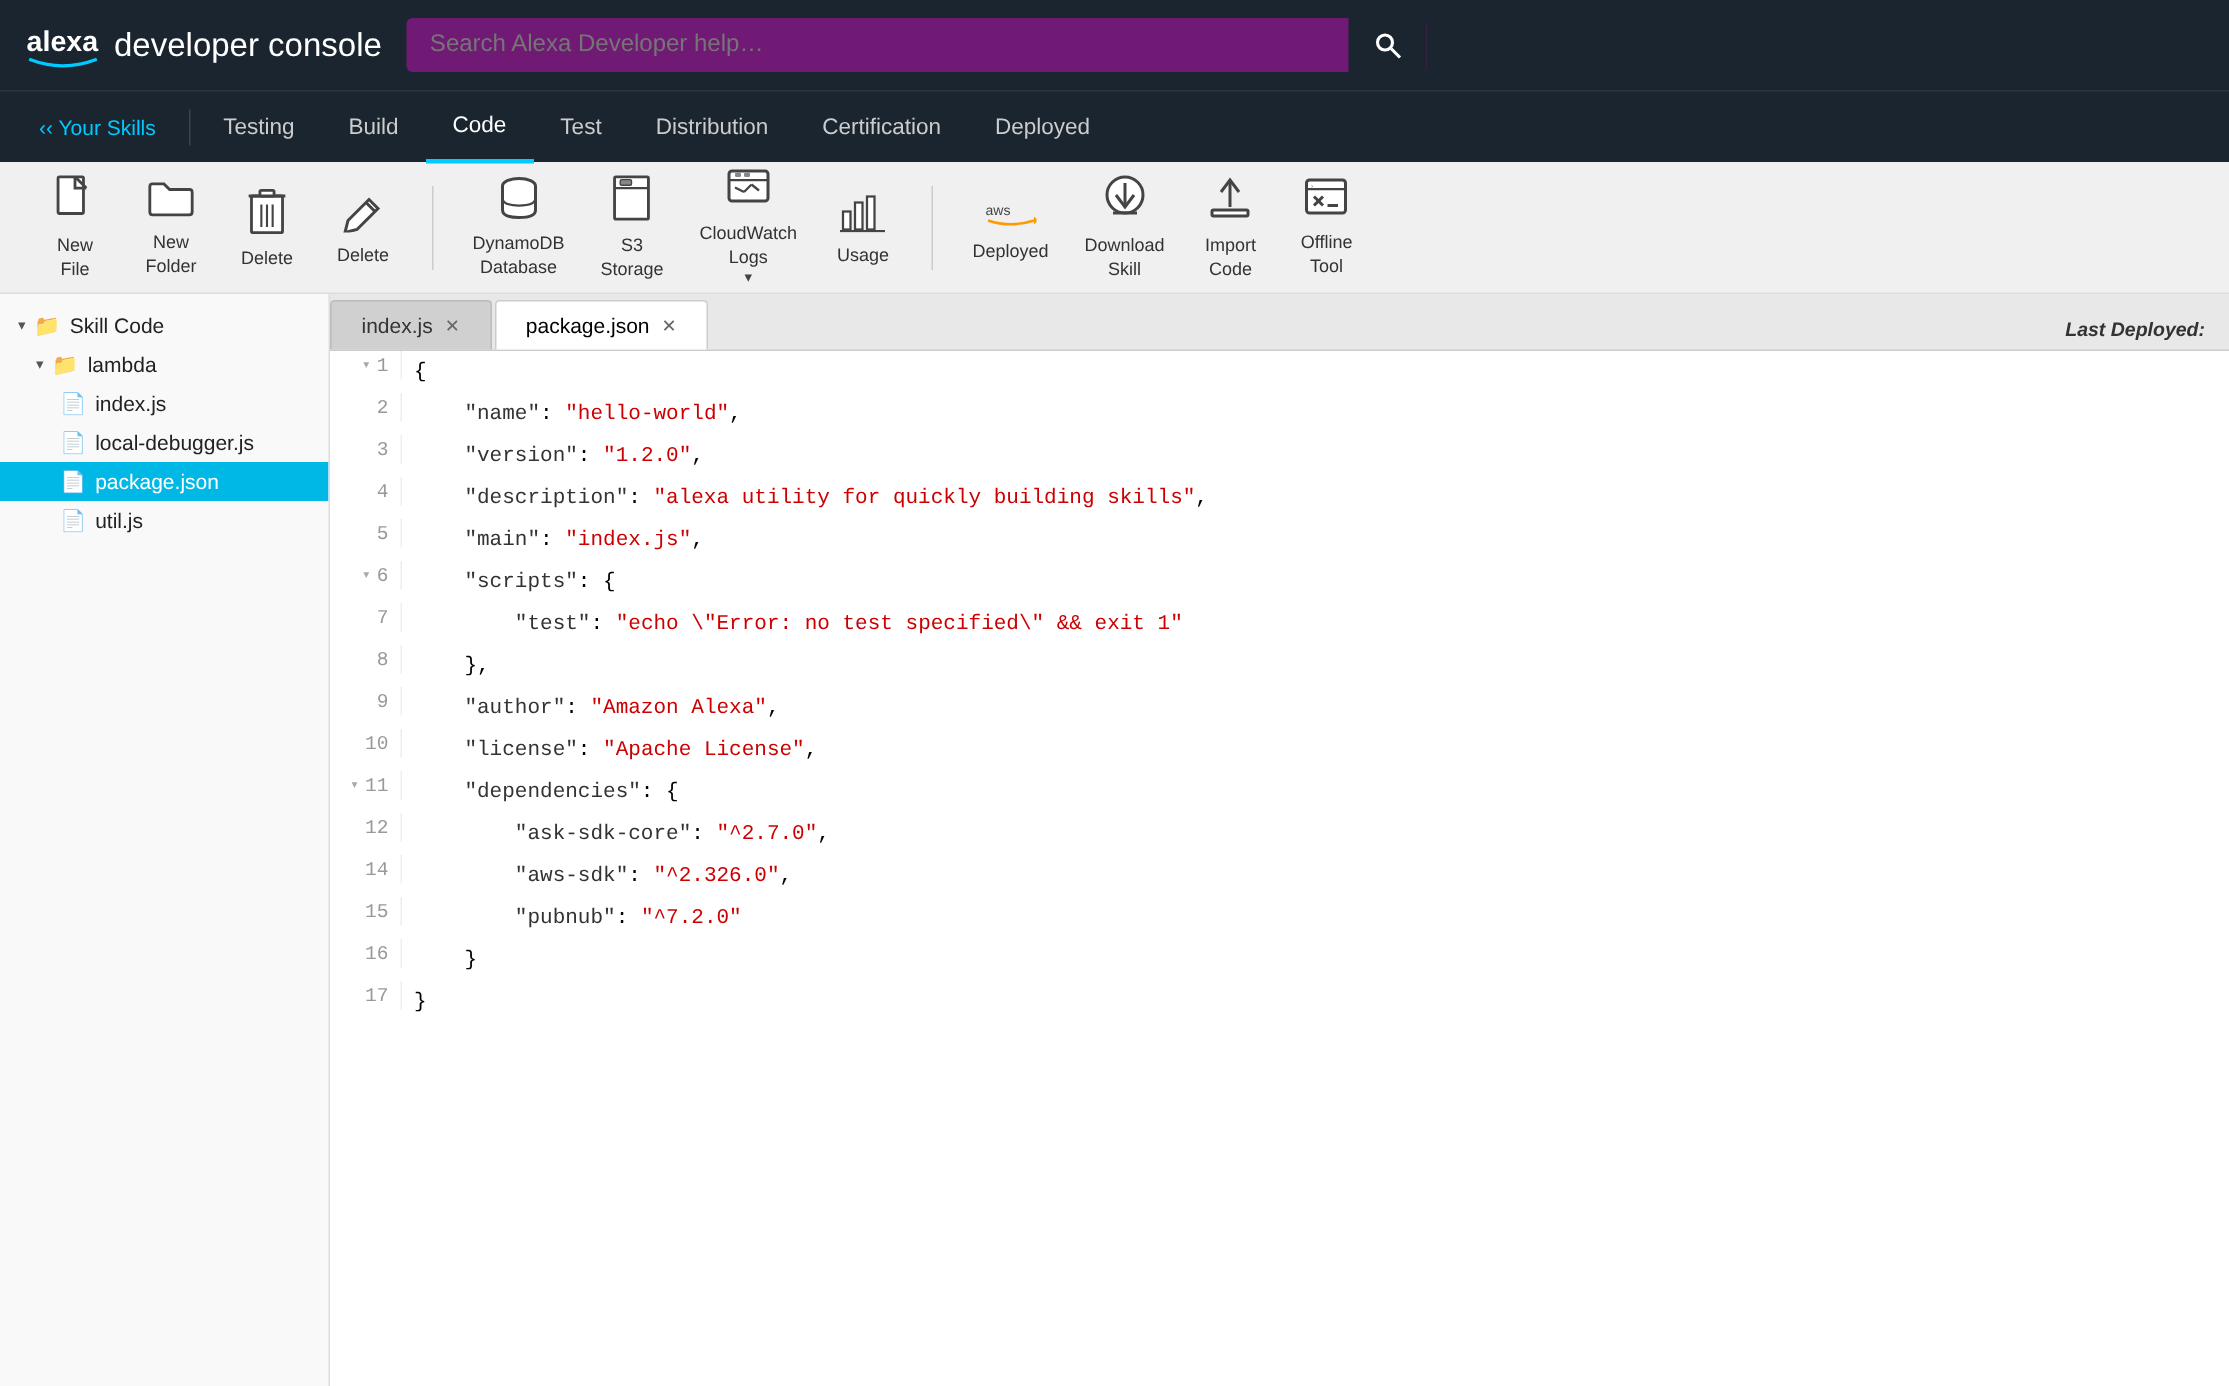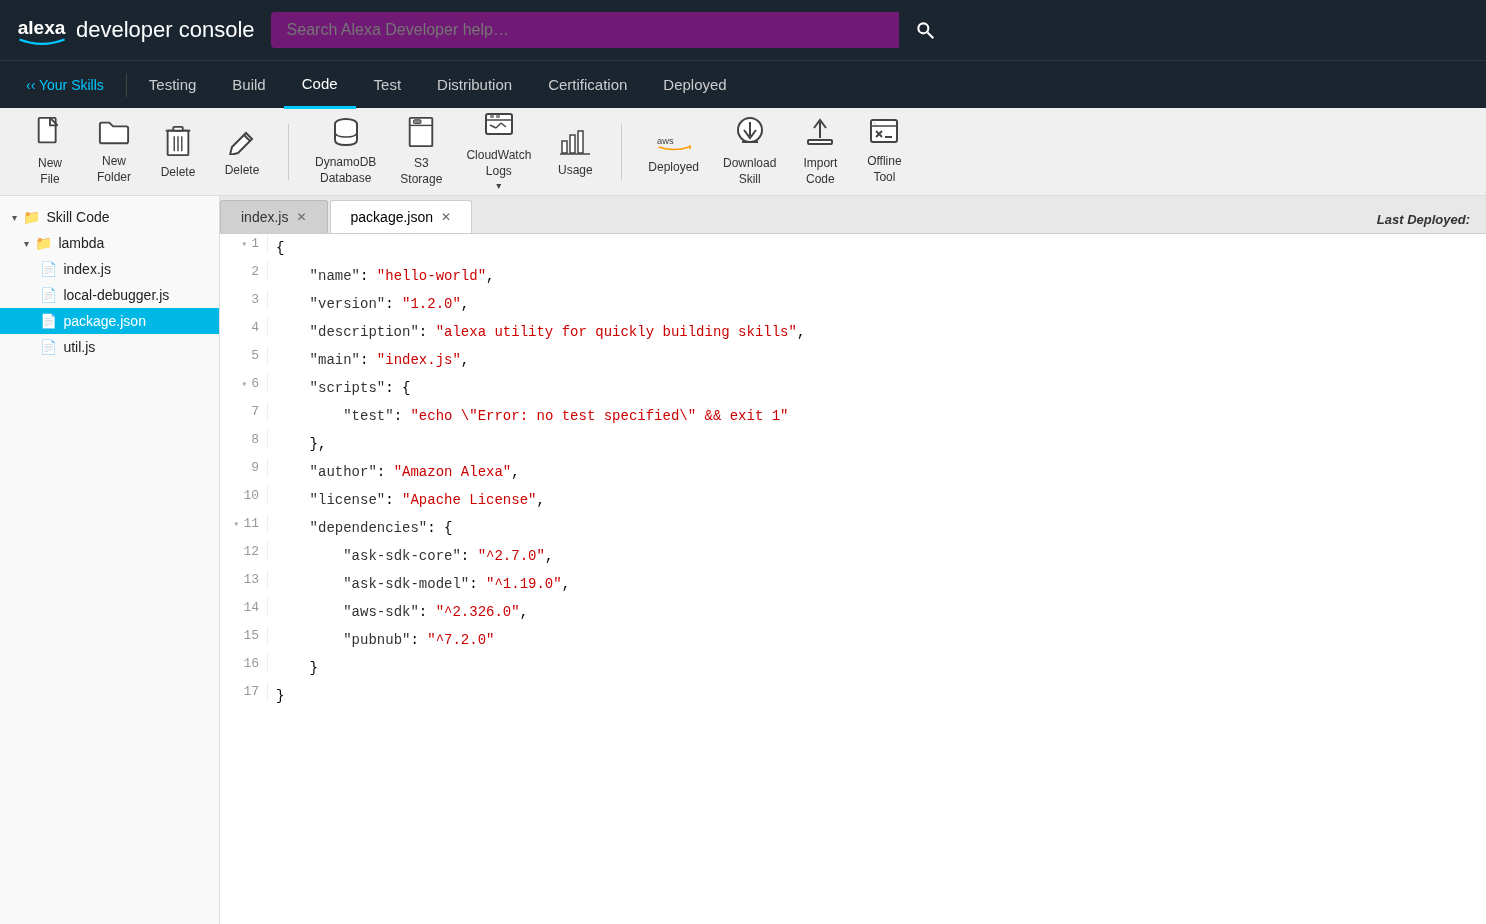--- a/index.html
+++ b/index.html
@@ -551,24 +551,20 @@
       <div class="code-line">
         <div class="line-num"><span class="fold-arrow">▾</span>11</div>
         <div class="code-content">    <span class="key">"dependencies"</span>: {</div>
       </div>
 
       <div class="code-line">
         <div class="line-num">12</div>
         <div class="code-content">        <span class="key">"ask-sdk-core"</span>: <span class="str">"^2.7.0"</span>,</div>
       </div>
 
-      <div class="code-line">
-        <div class="line-num">13</div>
-        <div class="code-content">        <span class="key">"ask-sdk-model"</span>: <span class="str">"^1.19.0"</span>,</div>
-      </div>
 
       <div class="code-line">
         <div class="line-num">14</div>
         <div class="code-content">        <span class="key">"aws-sdk"</span>: <span class="str">"^2.326.0"</span>,</div>
       </div>
 
       <div class="code-line">
         <div class="line-num">15</div>
         <div class="code-content">        <span class="key">"pubnub"</span>: <span class="str">"^7.2.0"</span></div>
       </div>

